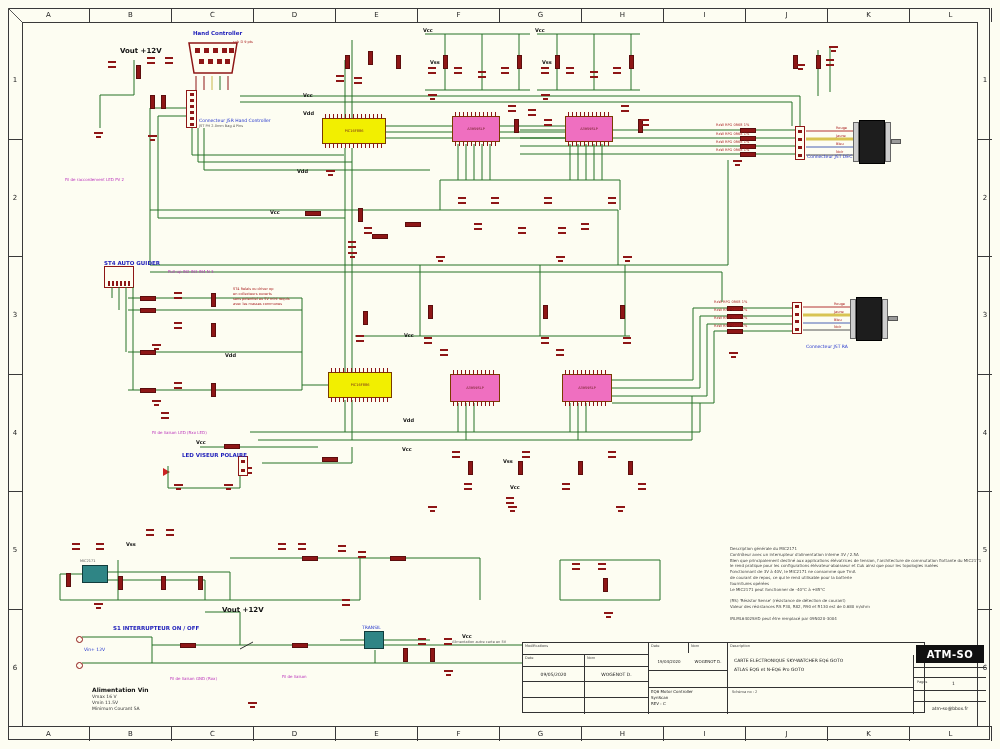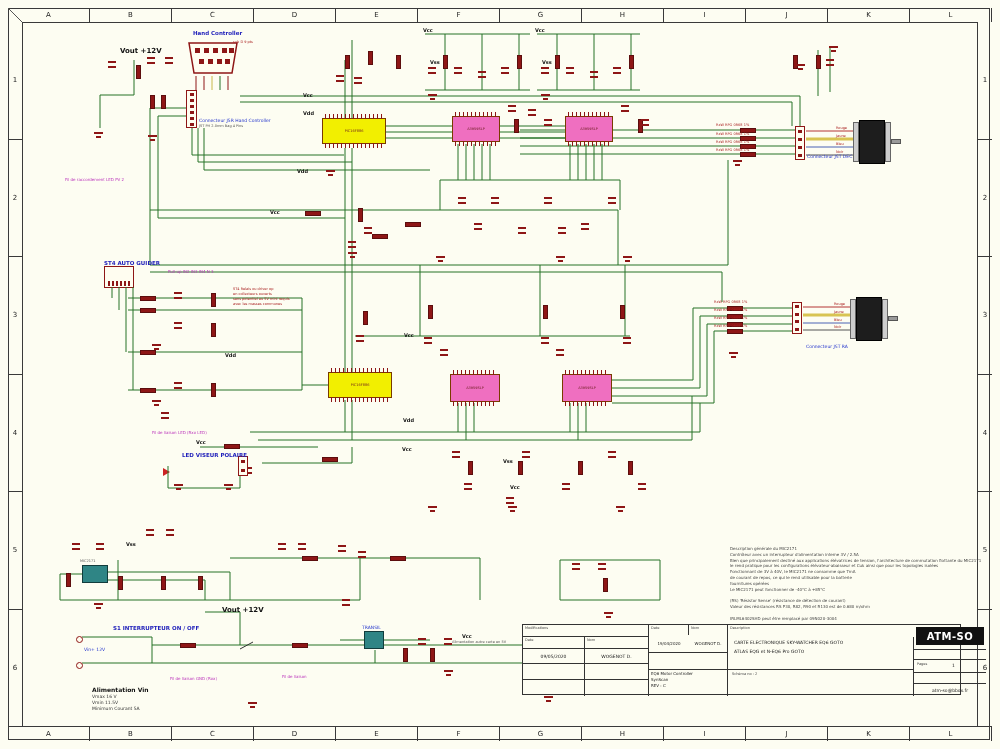--- a/index.html
+++ b/index.html
@@ -46,21 +46,21 @@
   .motor .pr{position:absolute;left:32px;top:2px;bottom:2px;width:6px;background:#cdcdcd;border:1px solid #666;box-sizing:border-box;}
   .motor .sh{position:absolute;left:38px;top:19px;width:10px;height:5px;background:#9a9a9a;border:1px solid #555;box-sizing:border-box;}
   .teal{position:absolute;background:#2f8585;border:1px solid #123c3c;box-sizing:border-box;z-index:3;}
   .term{position:absolute;width:7px;height:7px;border:1.5px solid #8e1616;border-radius:50%;box-sizing:border-box;background:#fffdf0;}
   #db9{position:absolute;left:183px;top:40px;z-index:3;}
   #st4jack{position:absolute;left:104px;top:266px;width:30px;height:22px;border:1.5px solid #8e1616;box-sizing:border-box;background:#fffdf0;}
   #st4jack::after{content:"";position:absolute;left:3px;right:3px;bottom:1px;height:5px;
       background:repeating-linear-gradient(90deg,#8e1616 0 2px,transparent 2px 4px);}
   #led-polar{position:absolute;left:163px;top:468px;width:0;height:0;
       border-top:4px solid transparent;border-bottom:4px solid transparent;border-left:7px solid #cc2222;}
-  #title-block{position:absolute;left:522px;top:624px;width:439px;height:71px;border:1px solid #333;
+  #title-block{position:absolute;left:522px;top:642px;width:403px;height:71px;border:1px solid #333;
       box-sizing:border-box;z-index:5;background:#fdfdf2;color:#222;}
   .tb{position:absolute;box-sizing:border-box;font-size:4.5px;}
   .bb{border-bottom:1px solid #333;} .br{border-right:1px solid #333;} .bt{border-top:1px solid #333;}
   .tb-h{font-size:3.5px;color:#444;padding:1px 2px;}
   .tb-v{display:flex;align-items:center;justify-content:center;}
   #atm-box{position:absolute;left:393px;top:2px;width:68px;height:18px;background:#111;color:#fff;
       font-weight:bold;font-size:10px;display:flex;align-items:center;justify-content:center;letter-spacing:0.5px;}
 </style>
 </head>
 <body>

